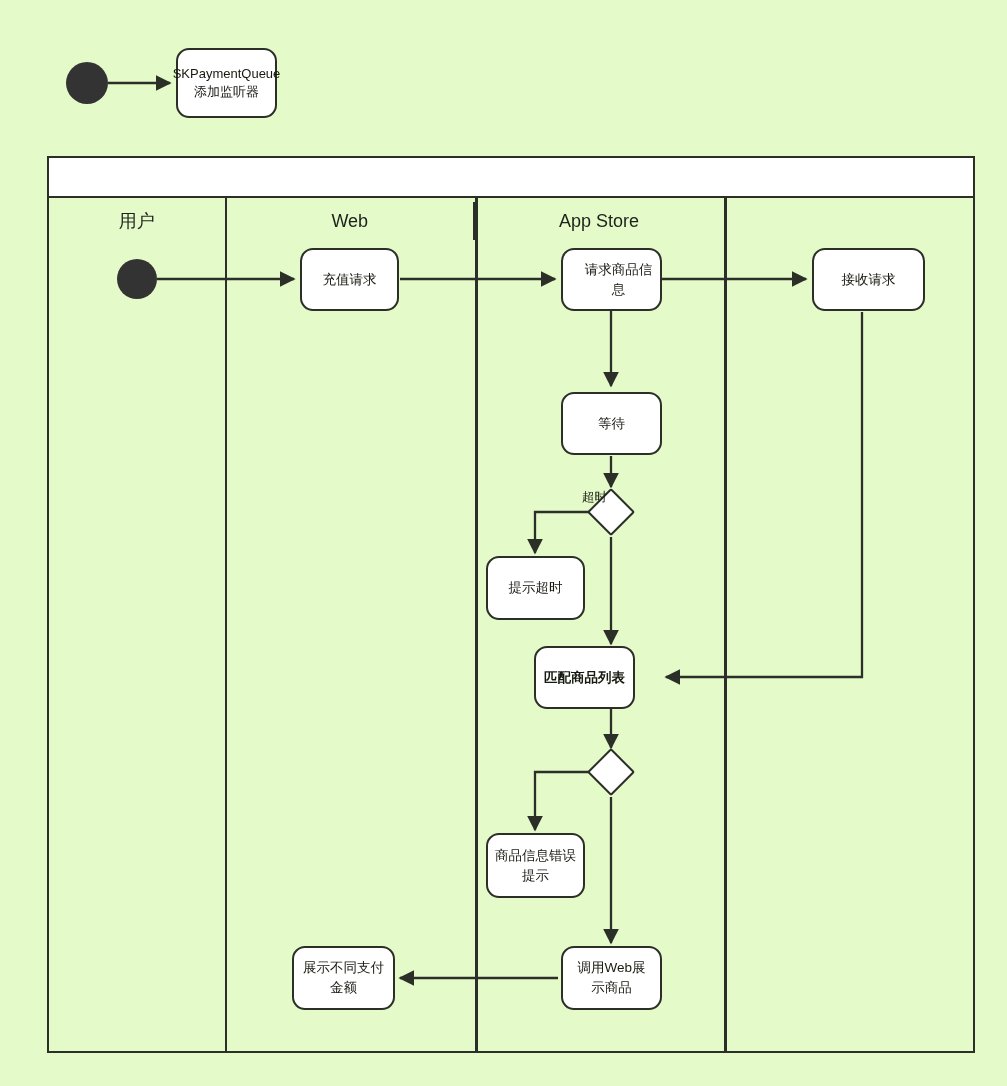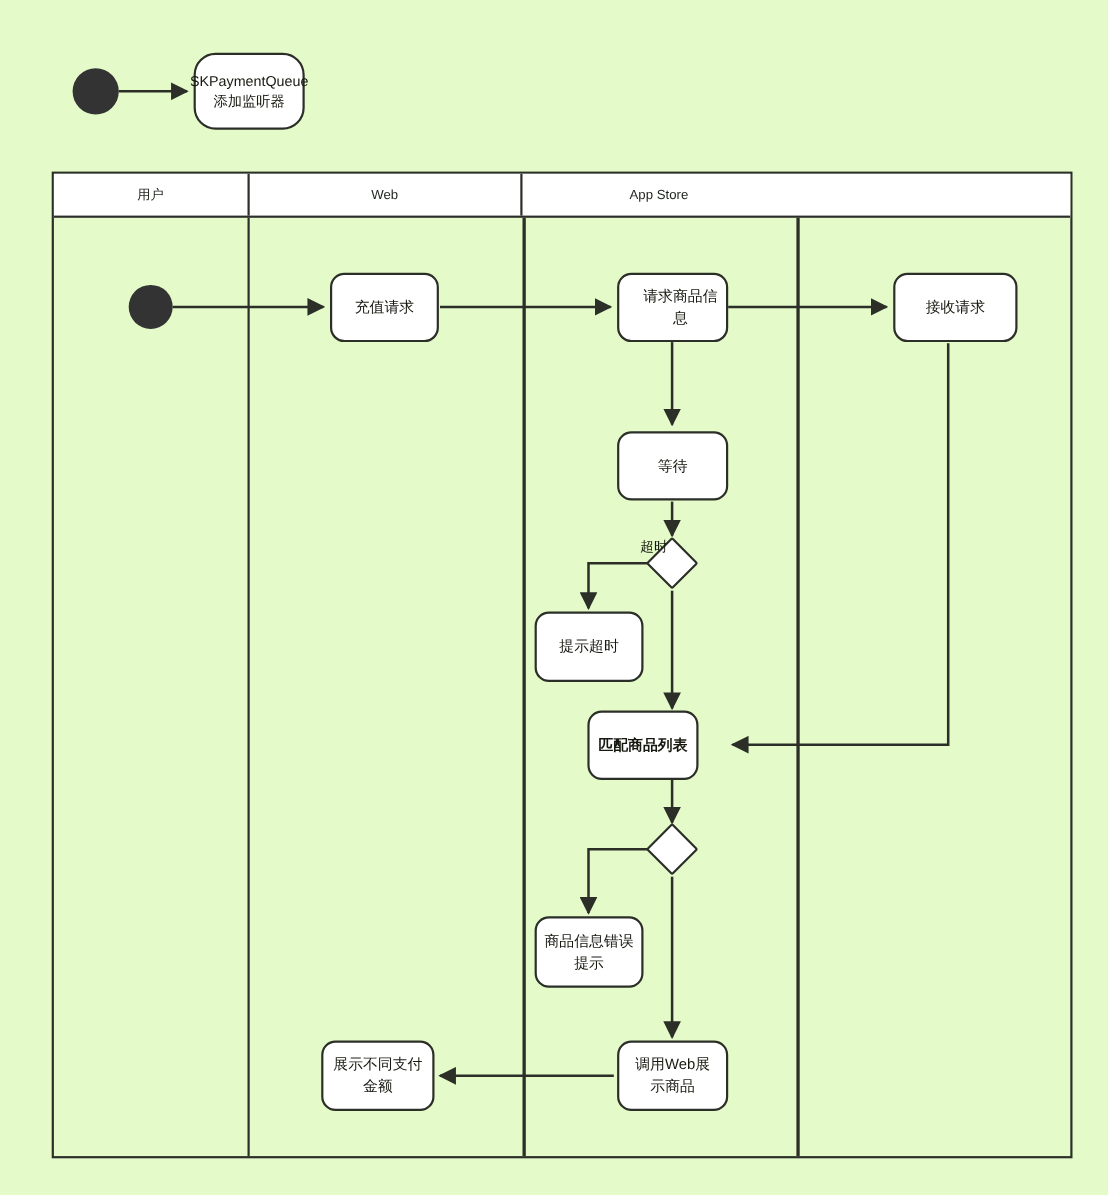--- a/index.html
+++ b/index.html
@@ -46,24 +46,25 @@
     height: 40px;
     background: #ffffff;
     border-bottom: 2.5px solid #2b2f28;
     box-sizing: border-box;
     display: flex;
   }
   .lane-head {
     display: flex;
     align-items: center;
     justify-content: center;
-    font-size: 12px;
+    font-size: 18px;
     color: #1d211c;
     box-sizing: border-box;
     height: 100%;
+    margin-top: 44px;
   }
   .lane-head + .lane-head {
     border-left: 2.5px solid #2b2f28;
   }
   .lane-sep {
     position: absolute;
     top: 40px;
     bottom: 0;
     width: 2.5px;
     background: #2b2f28;
@@ -146,21 +147,21 @@
       <path d="M 589 772 L 535 772 L 535 830"></path>
 
       <path d="M 611 797 L 611 943"></path>
 
       <path d="M 558 978 L 400 978"></path>
     </g>
   </svg>
 
   <div class="start-dot" style="left:66px; top:62px; width:42px; height:42px;"></div>
 
-  <div class="node top-node" style="left:176px; top:48px; width:101px; height:70px;border-radius:20px;">SKPaymentQueue添加监听器</div>
+  <div class="node top-node" style="left:176px; top:48px; width:101px; height:70px;">SKPaymentQueue添加监听器</div>
 
   <div class="pool">
 
     <div class="pool-header">
       <div class="lane-head" style="width:175.5px;">用户</div>
       <div class="lane-head" style="width:248.5px;">Web</div>
       <div class="lane-head" style="width:250px;">App Store</div>
     </div>
 
     <div class="lane-sep" style="left:175.5px;"></div>

